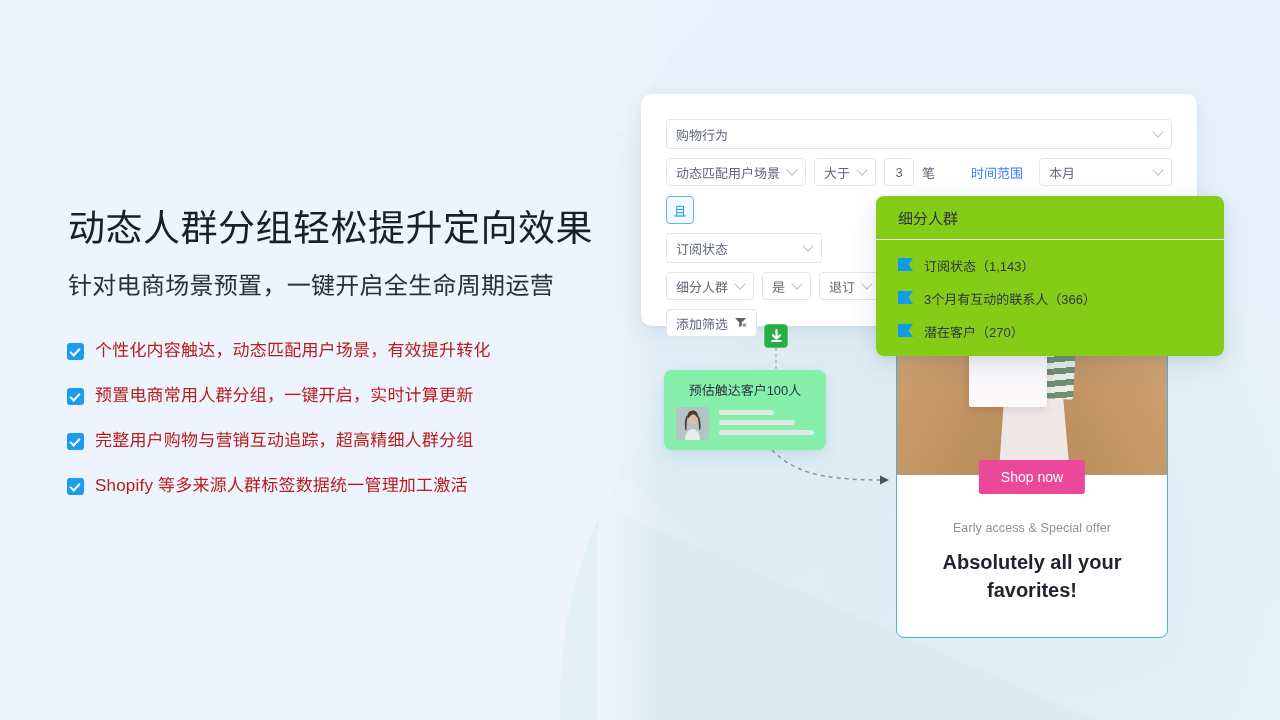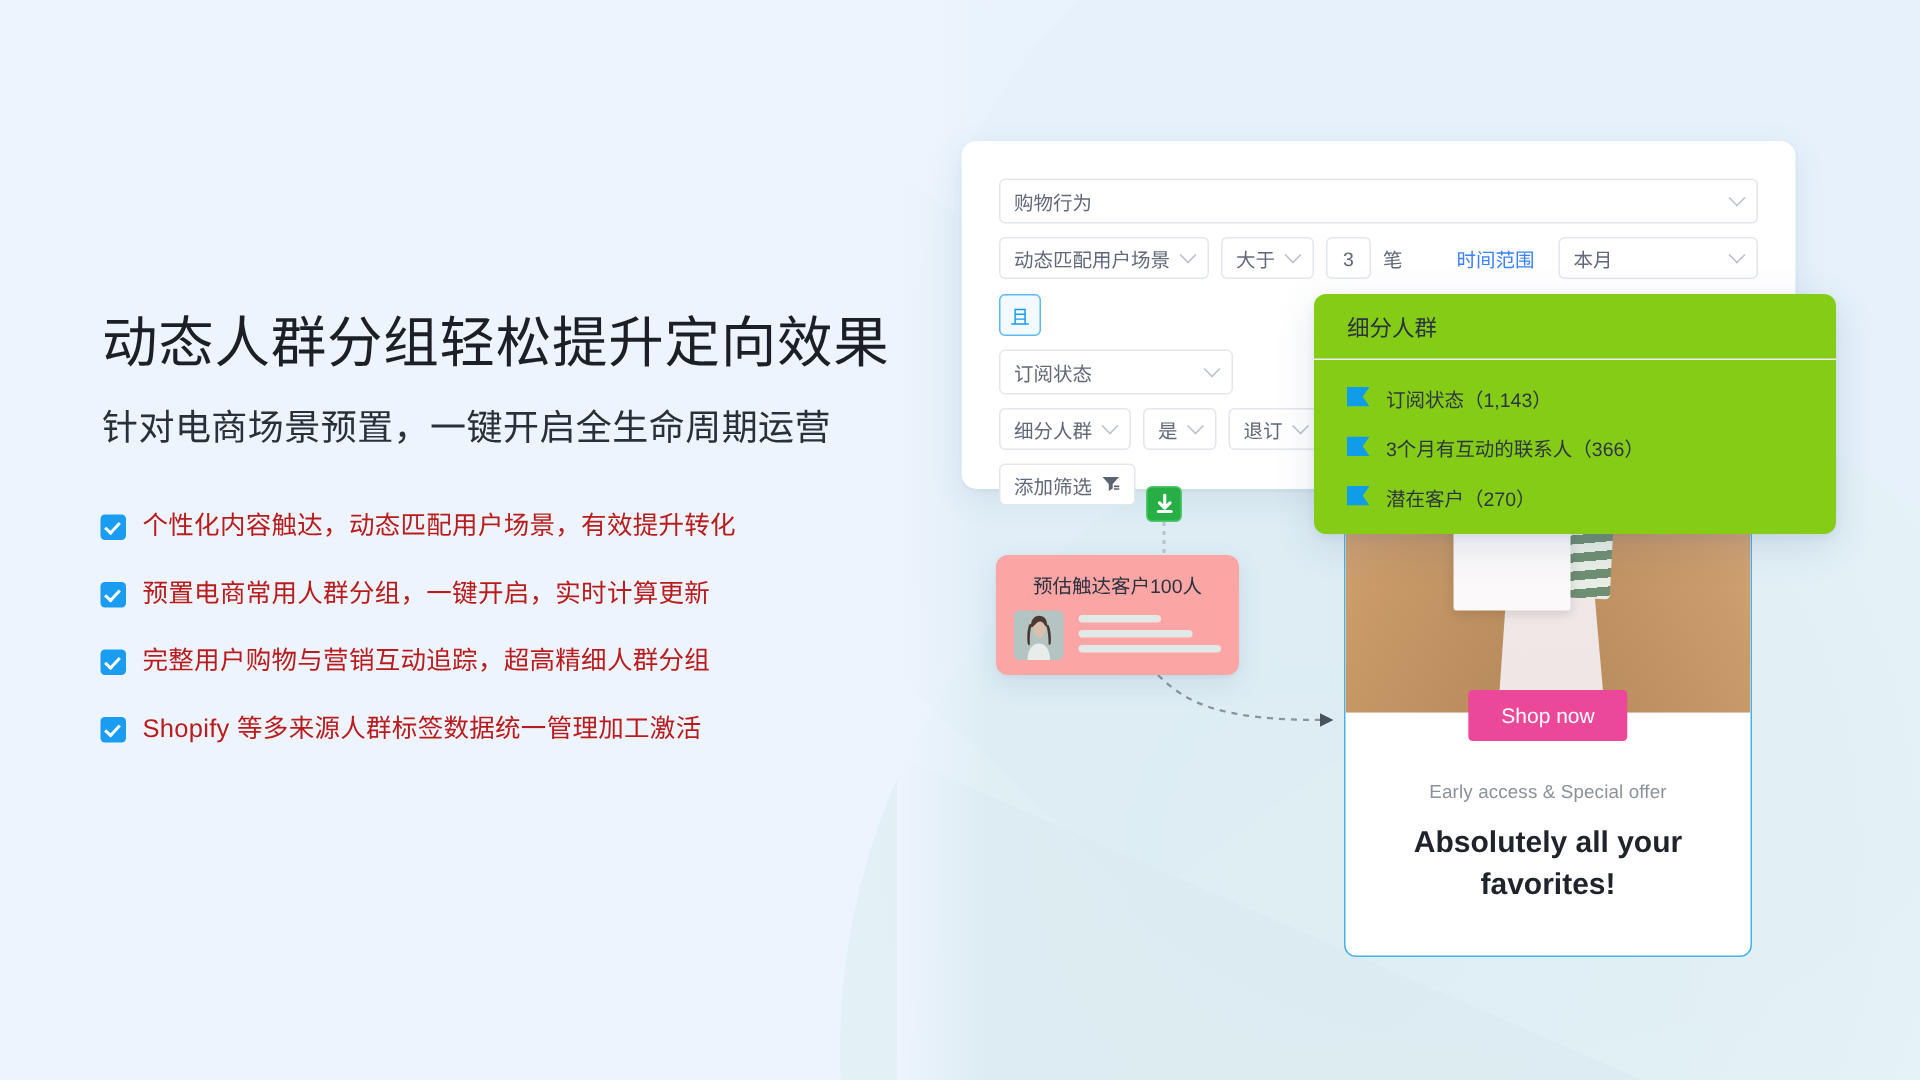--- a/index.html
+++ b/index.html
@@ -151,21 +151,21 @@
   .dash-v {
     position: absolute; left: 775px; top: 348px;
     width: 2px; height: 24px;
     background: repeating-linear-gradient(to bottom, #b9c3cd 0 3px, transparent 3px 6px);
   }
 
   
   .preview-card {
     position: absolute; left: 664px; top: 370px;
     width: 162px; height: 80px;
-    background: #fca5a5; border-radius: 8px;
+    background: #86efac; border-radius: 8px;
     box-shadow: 0 6px 18px rgba(60,95,140,.12), 0 1px 3px rgba(60,95,140,.06);
     padding: 10px 12px;
   }
   .preview-title {
     font-size: 13px; color: #2b3240; text-align: center; margin-bottom: 8px;
     white-space: nowrap;
   }
   .preview-body { display: flex; gap: 10px; align-items: flex-start; }
   .avatar {
     flex: none; width: 33px; height: 33px; border-radius: 4px; overflow: hidden;

